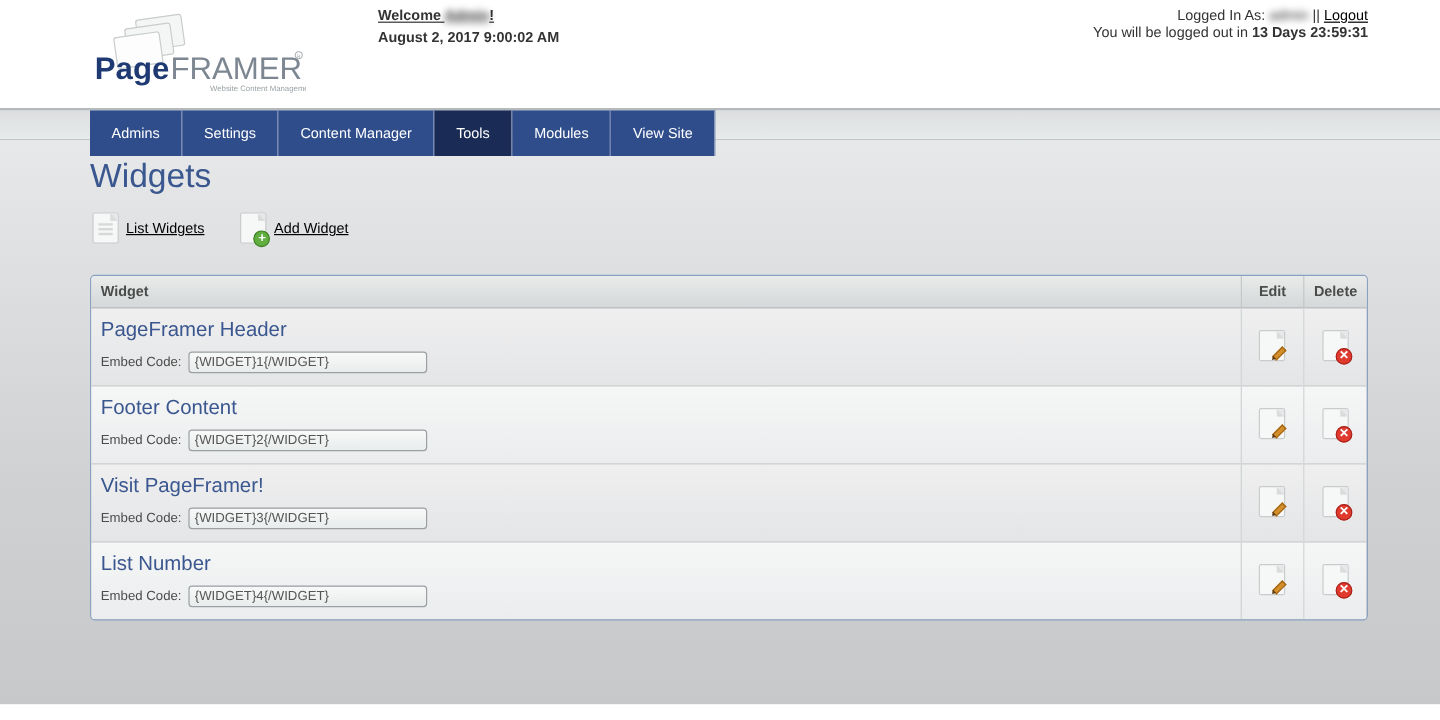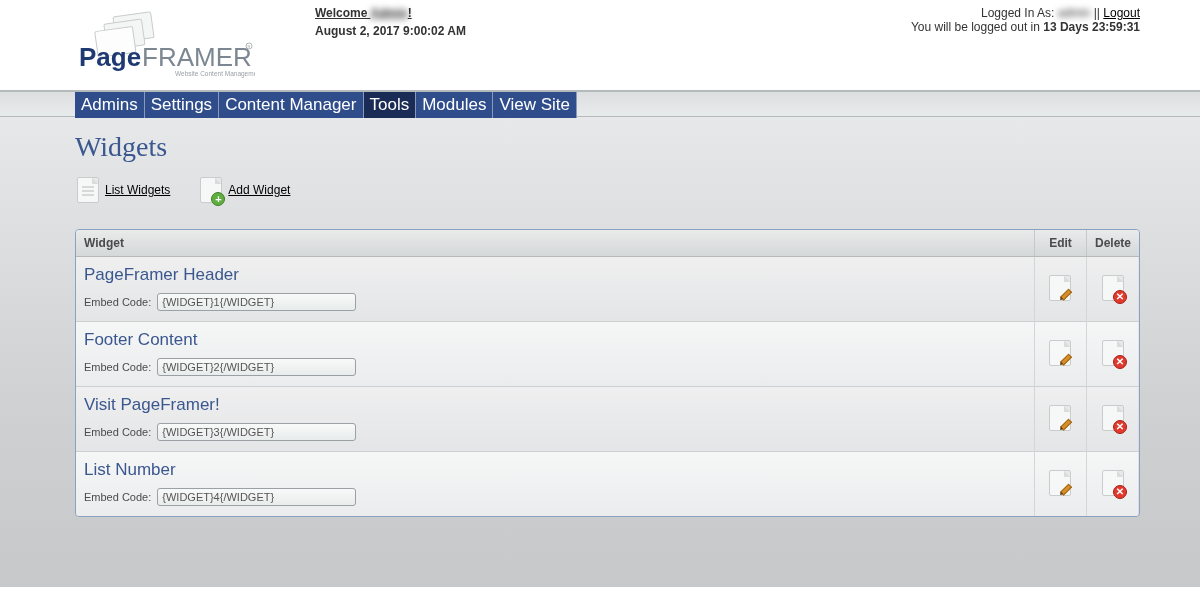--- a/index.html
+++ b/index.html
@@ -29,40 +29,39 @@
   .nav-strip {
     background: linear-gradient(#dcdedf,#e8ebec);
     border-top: 2px solid #b4babb;
     border-bottom: 1px solid #b4babb;
     height: 27px;
   }
   .nav-inner { padding-left: 75px; display: flex; }
   .nav-item {
     background: #2f4d8b;
     color: #fff;
-    font-size: 17px;
-    padding: 6px 6px;
+    font-size: 12px;
+    padding: 6px 18px;
     border-right: 1px solid #8a99bb;
     cursor: pointer;
-    height: 26px;
+    height: 38px;
     display: flex;
     align-items: center;
   }
   .nav-item.active { background: #1a2c56; }
   .content {
     background: linear-gradient(#e6e8e9,#cfd1d2 60%, #c6c8c9);
     padding: 8px 60px 30px 75px;
     min-height: 470px;
   }
   .page-title {
     color: #3b578f;
     font-size: 28px;
     font-weight: normal;
     margin: 6px 0 14px 0;
-    font-family: Liberation Serif, serif;
   }
   .action-bar { display: flex; gap: 30px; margin-bottom: 26px; padding-left: 2px; }
   .action-link { display: flex; align-items: center; gap: 6px; cursor: pointer; }
   .action-link .lbl { text-decoration: underline; font-size: 12px; color: #000; }
   .doc-icon {
     width: 22px; height: 26px; background: #f6f7f7;
     border: 1px solid #c9cccd;
     border-radius: 2px;
     position: relative;
   }

